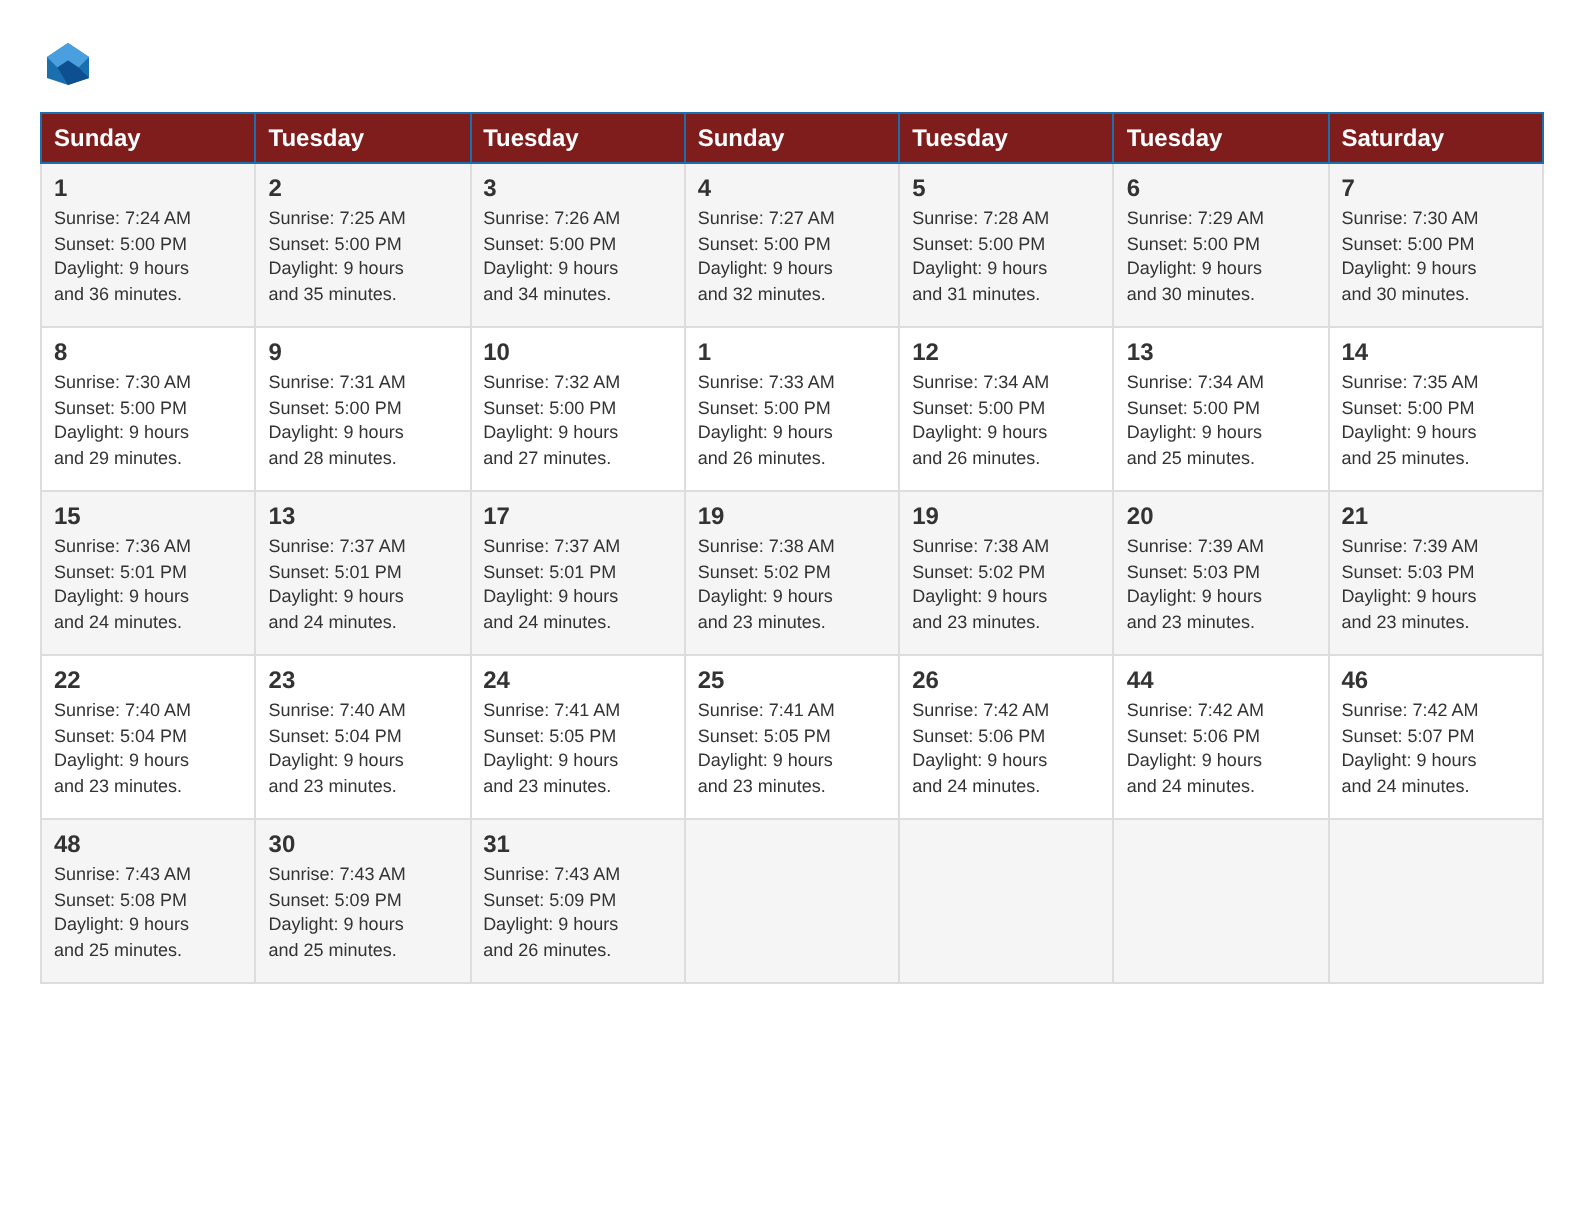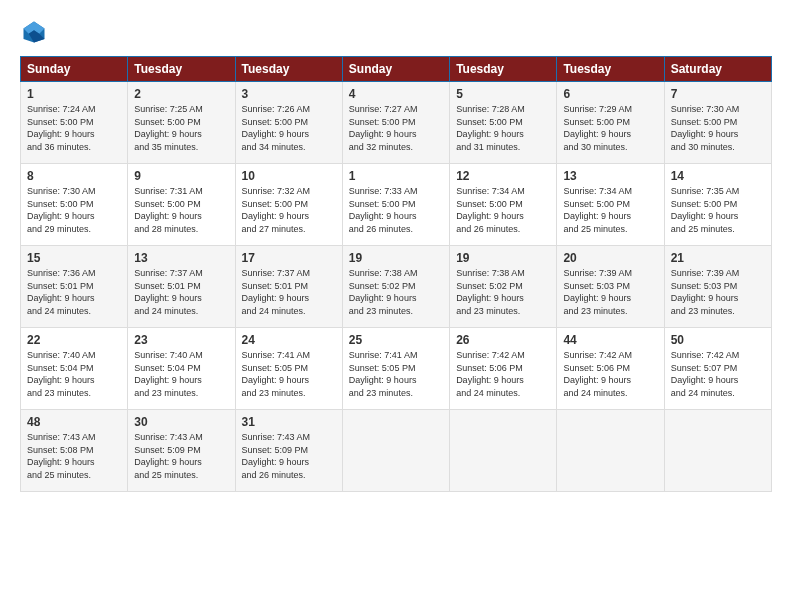--- a/index.html
+++ b/index.html
@@ -239,21 +239,21 @@
           </td>
           <td>
             <span class="day-num">26</span>
             <div class="cell-text">Sunrise: 7:42 AM<br>Sunset: 5:06 PM<br>Daylight: 9 hours<br>and 24 minutes.</div>
           </td>
           <td>
             <span class="day-num">44</span>
             <div class="cell-text">Sunrise: 7:42 AM<br>Sunset: 5:06 PM<br>Daylight: 9 hours<br>and 24 minutes.</div>
           </td>
           <td>
-            <span class="day-num">50</span>
+            <span class="day-num">46</span>
             <div class="cell-text">Sunrise: 7:42 AM<br>Sunset: 5:07 PM<br>Daylight: 9 hours<br>and 24 minutes.</div>
           </td>
         </tr>
         <tr>
           <td>
             <span class="day-num">48</span>
             <div class="cell-text">Sunrise: 7:43 AM<br>Sunset: 5:08 PM<br>Daylight: 9 hours<br>and 25 minutes.</div>
           </td>
           <td>
             <span class="day-num">30</span>

